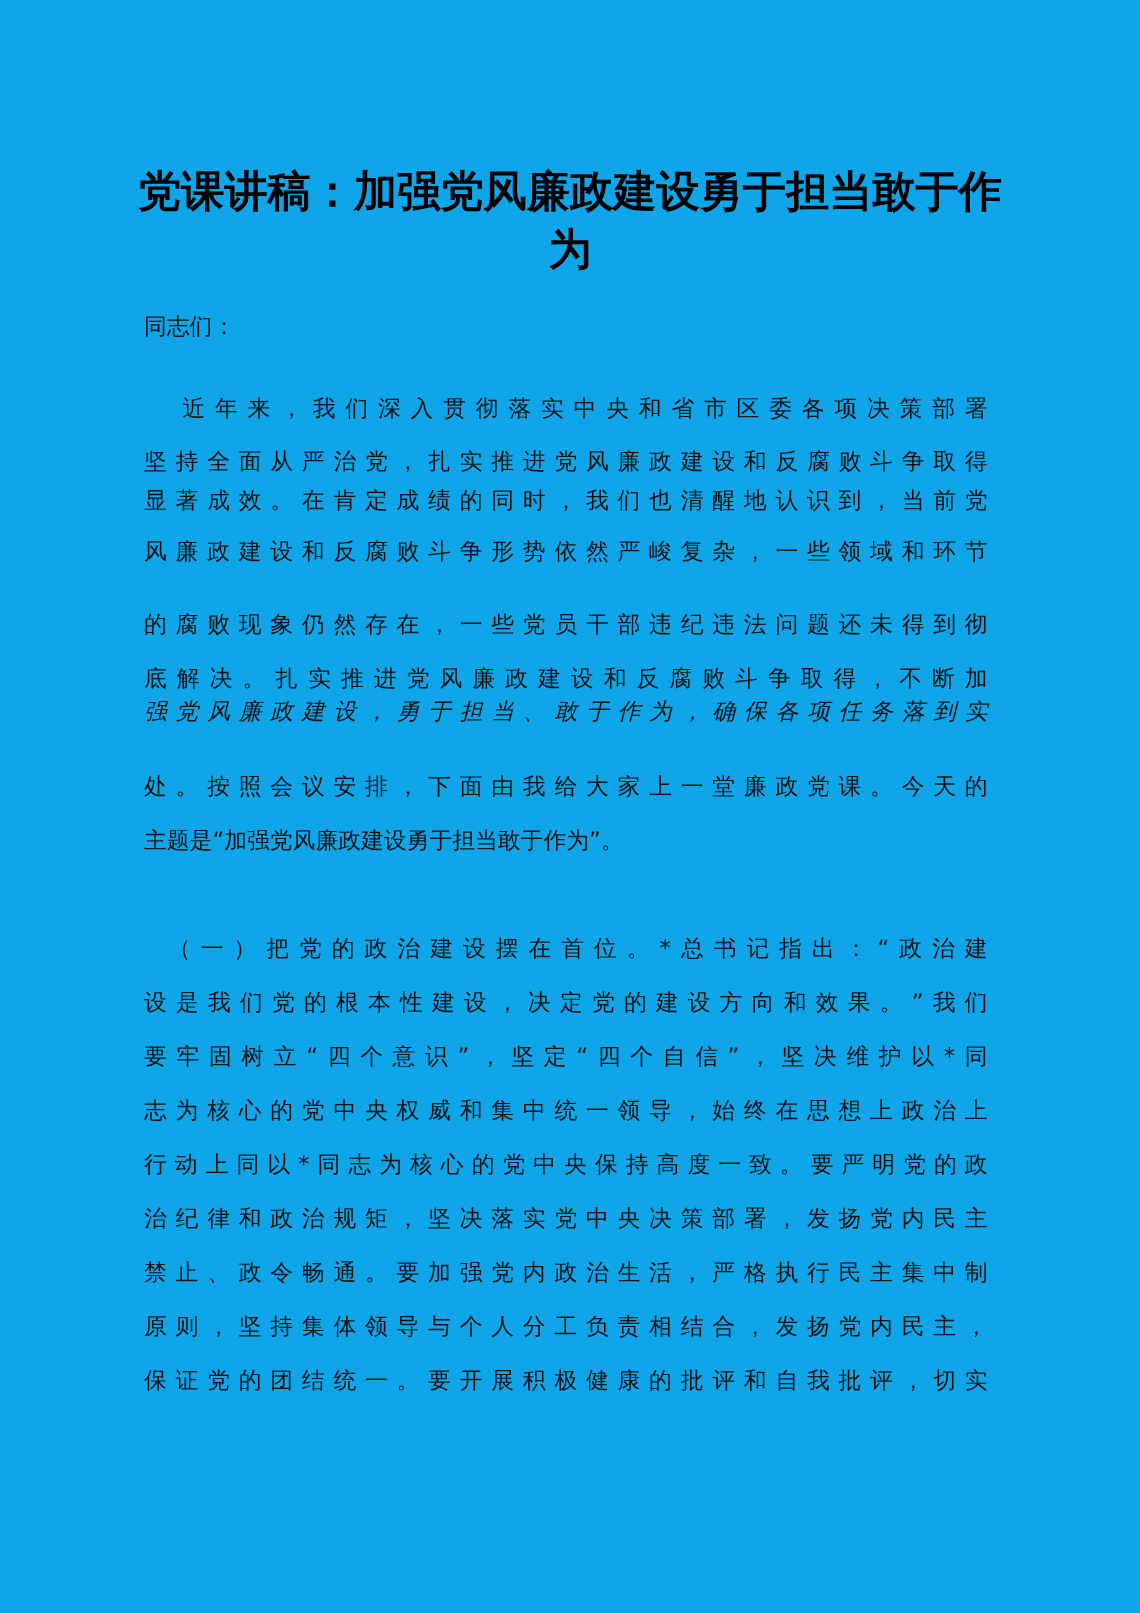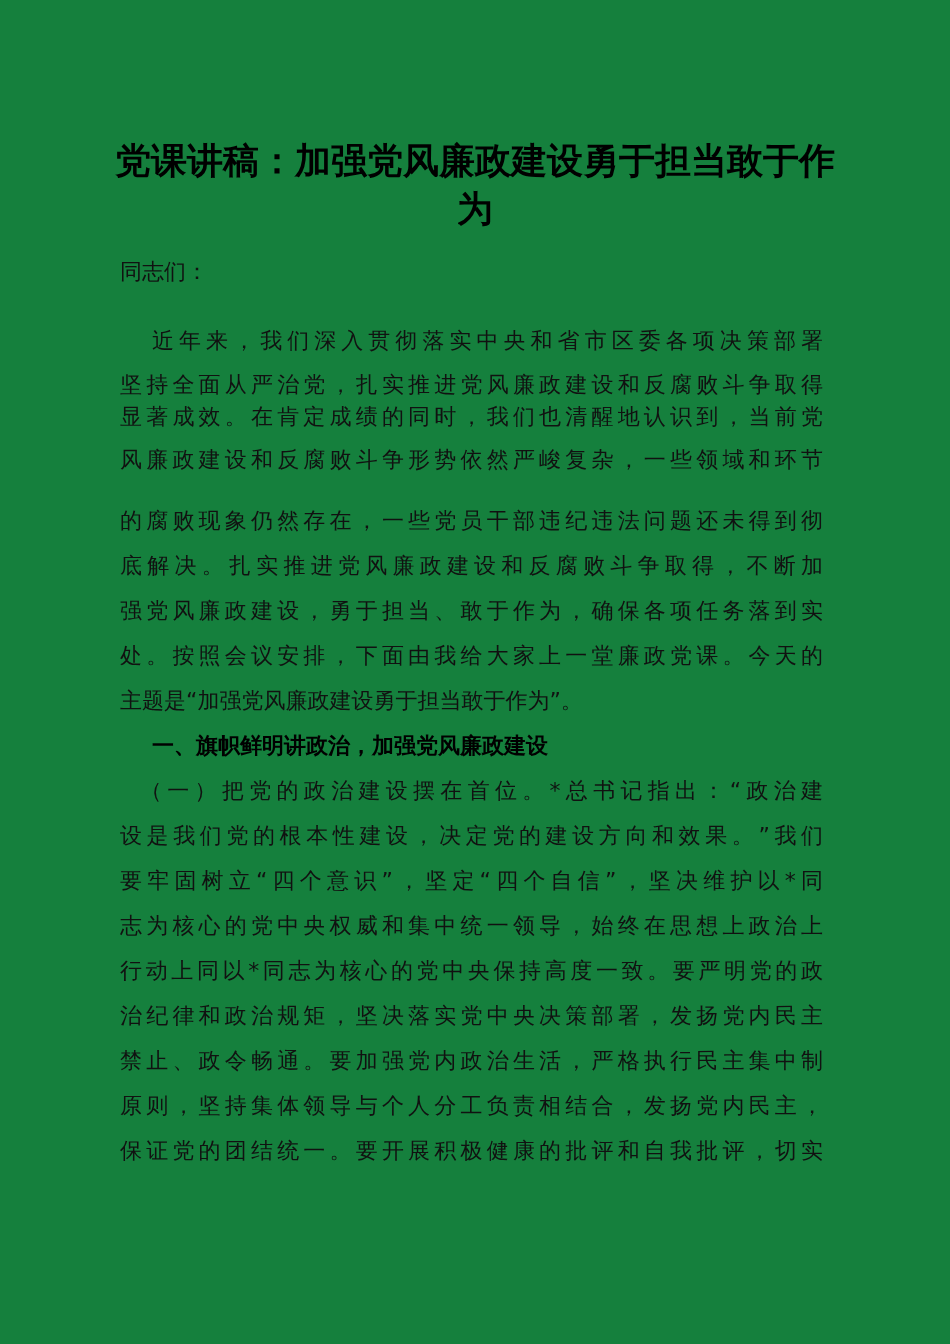--- a/index.html
+++ b/index.html
@@ -11,41 +11,41 @@
     width: 950px;
     height: 1344px;
     position: relative;
     overflow: hidden;
     color: #000000;
   }
   .page {
     position: absolute;
     left: 0; top: 0;
     width: 950px; height: 1344px;
-    background: #15803d;
+    background: #0ea5e9;
   }
   .title {
     position: absolute;
     left: 110px;
     width: 730px;
     text-align: center;
     font-family: "DejaVu Serif", "Liberation Serif", serif;
     font-weight: bold;
     font-size: 36px;
     line-height: 48px;
     letter-spacing: 0px;
   }
   .title .t1 { display: block; position: absolute; left: 0; top: 136px; width: 730px; white-space: nowrap; }
   .line {
     position: absolute;
     left: 120px;
     width: 703px;
     height: 34px;
     font-family: "DejaVu Sans", "Liberation Sans", sans-serif;
-    font-size: 22px;
+    font-size: 19px;
     line-height: 34px;
     white-space: nowrap;
     text-align: justify;
     text-align-last: justify;
     color: #111111;
   }
   .line.last {
     text-align-last: left;
   }
   .line.indent {
@@ -83,26 +83,25 @@
 
   <div class="line salutation" style="top:255px; width:auto;">同志们：</div>
 
   <div>
     <div class="line indent" style="top:324px;">近年来，我们深入贯彻落实中央和省市区委各项决策部署</div>
     <div class="line" style="top:368px;">坚持全面从严治党，扎实推进党风廉政建设和反腐败斗争取得</div>
     <div class="line" style="top:400px;">显著成效。在肯定成绩的同时，我们也清醒地认识到，当前党</div>
     <div class="line" style="top:443px;">风廉政建设和反腐败斗争形势依然严峻复杂，一些领域和环节</div>
     <div class="line" style="top:504px;">的腐败现象仍然存在，一些党员干部违纪违法问题还未得到彻</div>
     <div class="line" style="top:549px;">底解决。扎实推进党风廉政建设和反腐败斗争取得，不断加</div>
-    <div class="line" style="top:594px;">强党风廉政建设，勇于担当、敢于作为，确保各项任务落到实</div>
+    <div class="line" style="top:576px;font-style:italic;">强党风廉政建设，勇于担当、敢于作为，确保各项任务落到实</div>
     <div class="line" style="top:639px;">处。按照会议安排，下面由我给大家上一堂廉政党课。今天的</div>
     <div class="line last" style="top:684px;">主题是“加强党风廉政建设勇于担当敢于作为”。</div>
   </div>
 
-  <div class="heading" style="top:729px;">一、旗帜鲜明讲政治，加强党风廉政建设</div>
 
   <div>
     <div class="line sub" style="top:774px; left:140px; width:683px;">（一）把党的政治建设摆在首位。*总书记指出：“政治建</div>
     <div class="line" style="top:819px;">设是我们党的根本性建设，决定党的建设方向和效果。”我们</div>
     <div class="line" style="top:864px;">要牢固树立“四个意识”，坚定“四个自信”，坚决维护以*同</div>
     <div class="line" style="top:909px;">志为核心的党中央权威和集中统一领导，始终在思想上政治上</div>
     <div class="line" style="top:954px;">行动上同以*同志为核心的党中央保持高度一致。要严明党的政</div>
     <div class="line" style="top:999px;">治纪律和政治规矩，坚决落实党中央决策部署，发扬党内民主</div>
     <div class="line" style="top:1044px;">禁止、政令畅通。要加强党内政治生活，严格执行民主集中制</div>
     <div class="line" style="top:1089px;">原则，坚持集体领导与个人分工负责相结合，发扬党内民主，</div>

